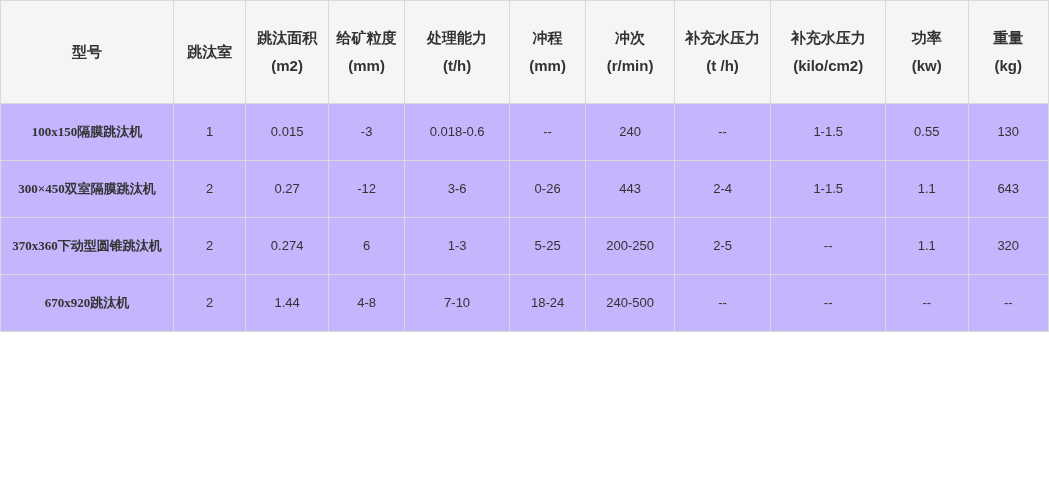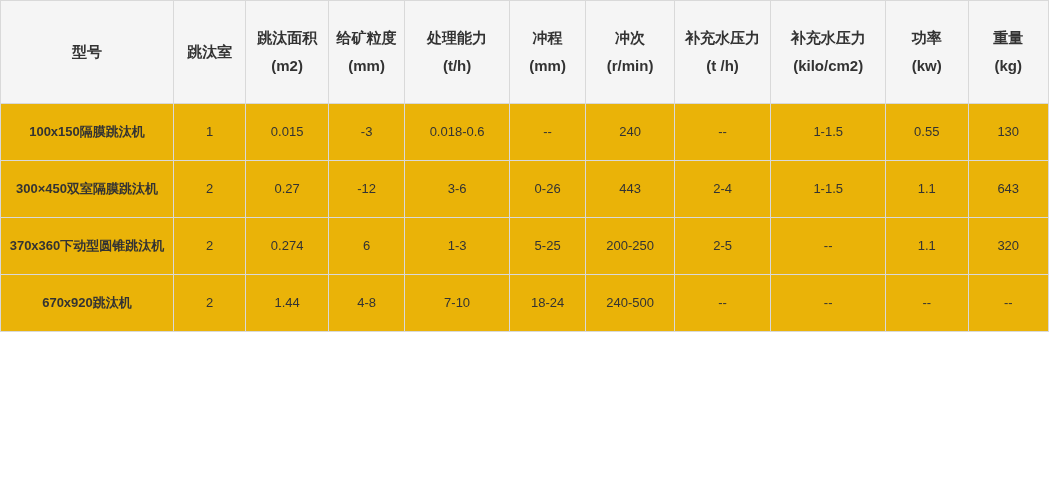--- a/index.html
+++ b/index.html
@@ -10,21 +10,21 @@
   body {
     width: 1049px;
     height: 497px;
     font-family: "Liberation Sans", sans-serif;
     overflow: hidden;
   }
   table.spec-table {
     border-collapse: collapse;
     width: 1049px;
     table-layout: fixed;
-    background: #eab308;
+    background: #c4b5fd;
   }
   table.spec-table th,
   table.spec-table td {
     border: 1px solid #d9d9d9;
     text-align: center;
     vertical-align: middle;
     color: #333333;
     padding: 4px 3px;
     line-height: 1.9;
   }
@@ -39,20 +39,21 @@
   }
   table.spec-table tbody td {
     font-size: 13px;
     height: 48px;
   }
   table.spec-table tbody td.model-cell {
     font-weight: bold;
     font-size: 13px;
     padding-left: 6px;
     padding-right: 6px;
+    font-family: Liberation Serif, serif;
   }
   
   col.c0 { width: 172px; }
   col.c1 { width: 72px; }
   col.c2 { width: 82px; }
   col.c3 { width: 76px; }
   col.c4 { width: 104px; }
   col.c5 { width: 76px; }
   col.c6 { width: 88px; }
   col.c7 { width: 96px; }

